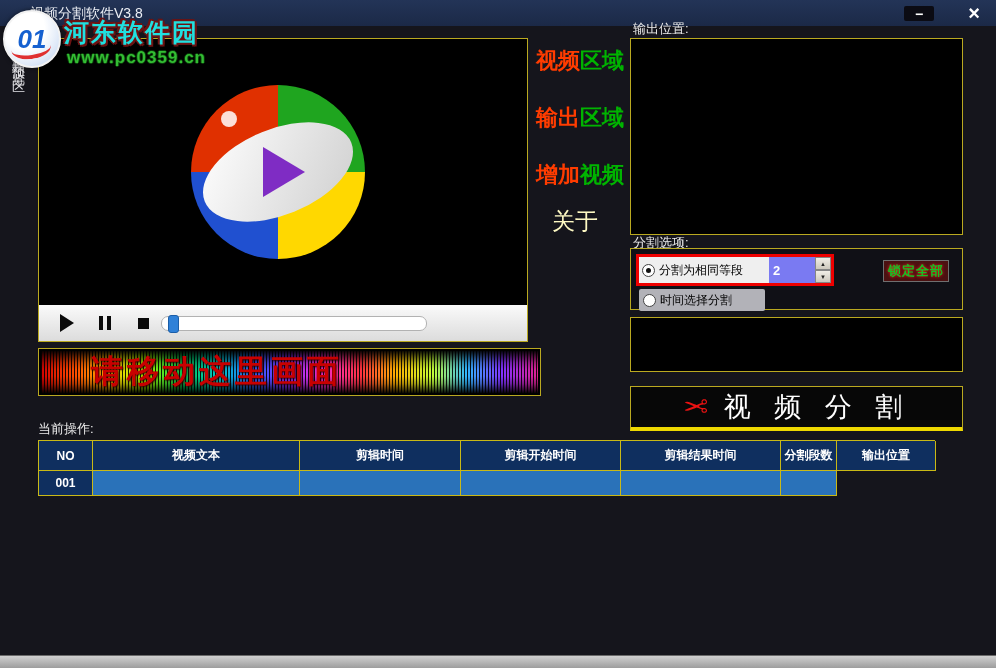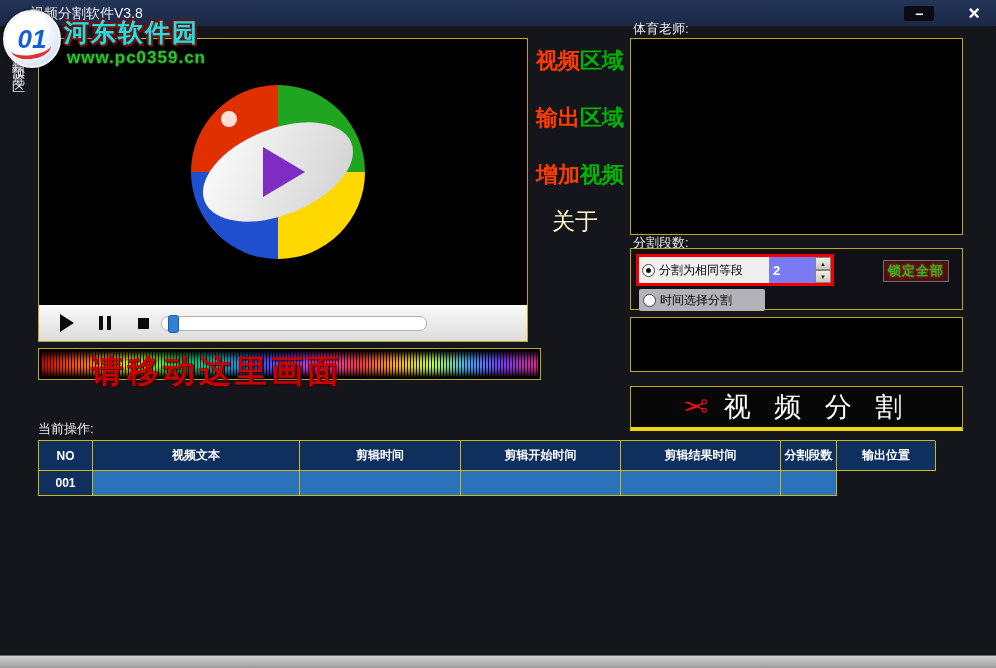--- a/index.html
+++ b/index.html
@@ -30,21 +30,21 @@
   .controls{position:absolute;left:0;bottom:0;width:488px;height:36px;background:linear-gradient(#fafafa,#dcdcdc);}
   .pbtn{position:absolute;top:7px;width:24px;height:22px;display:flex;align-items:center;justify-content:center;cursor:default;}
   .pbtn.play{left:16px;} .pbtn.pause{left:54px;} .pbtn.stop{left:92px;}
   .tri{width:0;height:0;border-left:14px solid #0a0a0a;border-top:9px solid transparent;border-bottom:9px solid transparent;}
   .bars{display:flex;gap:4px;} .bars div{width:4px;height:14px;background:#0a0a0a;}
   .sq{width:11px;height:11px;background:#0a0a0a;}
   .slider{position:absolute;left:122px;top:11px;width:264px;height:13px;background:#ffffff;
            border:1px solid #b2b2b2;border-radius:7px;}
   .thumb{position:absolute;left:6px;top:-2px;width:9px;height:16px;background:#2f81d8;border:1px solid #1b5ea8;border-radius:3px;}
   
-  .spectrum{position:absolute;left:38px;top:348px;width:503px;height:32px;background:#000;
+  .spectrum{position:absolute;left:38px;top:348px;width:503px;height:48px;background:#000;
            border:1px solid #baa920;box-sizing:border-box;}
   .spec-bars{position:absolute;left:2px;top:2px;right:2px;bottom:2px;
      background:
        linear-gradient(180deg,rgba(0,0,0,.95) 0%,rgba(0,0,0,.25) 28%,rgba(0,0,0,0) 45%,rgba(0,0,0,0) 60%,rgba(0,0,0,.3) 78%,rgba(0,0,0,.95) 100%),
        repeating-linear-gradient(90deg,rgba(0,0,0,.9) 0 1px,rgba(0,0,0,0) 1px 3px),
        linear-gradient(90deg,#d00000,#ff5000,#ffc800,#9cff00,#00c850,#00c8c8,#2860ff,#9030ff,#ff30d0,#ff3040,#ffb000,#c8ff30,#30b4ff,#8030ff,#e02090);}
   .spec-text{position:absolute;left:52px;top:1px;font-size:32px;font-weight:bold;color:#c80000;
            letter-spacing:4px;text-shadow:1px 1px 2px #300;white-space:nowrap;}
   
   .nav-item{position:absolute;left:536px;font-size:22px;font-weight:bold;white-space:nowrap;cursor:default;}
@@ -159,24 +159,24 @@
     <span class="nav-red">视频</span><span class="nav-green">区域</span>
   </div>
   <div class="nav-item" style="top:103px">
     <span class="nav-red">输出</span><span class="nav-green">区域</span>
   </div>
   <div class="nav-item" style="top:160px">
     <span class="nav-red">增加</span><span class="nav-green">视频</span>
   </div>
   <div class="nav-about">关于</div>
 
-  <div class="panel-label" style="left:633px;top:20px">体育老师:</div>
+  <div class="panel-label" style="left:633px;top:20px">输出位置:</div>
   <div class="black-box" style="top:38px;height:197px"></div>
 
-  <div class="panel-label" style="left:633px;top:234px">分割段数:</div>
+  <div class="panel-label" style="left:633px;top:234px">分割选项:</div>
   <div class="groupbox">
     <div class="red-rect">
       <div class="radio-row1">
         <div class="radio">
             <div class="dot"></div>
           </div>
         <span class="radio-label">分割为相同等段</span>
       </div>
       <div class="spinner">
         <div class="spin-value">2</div>

